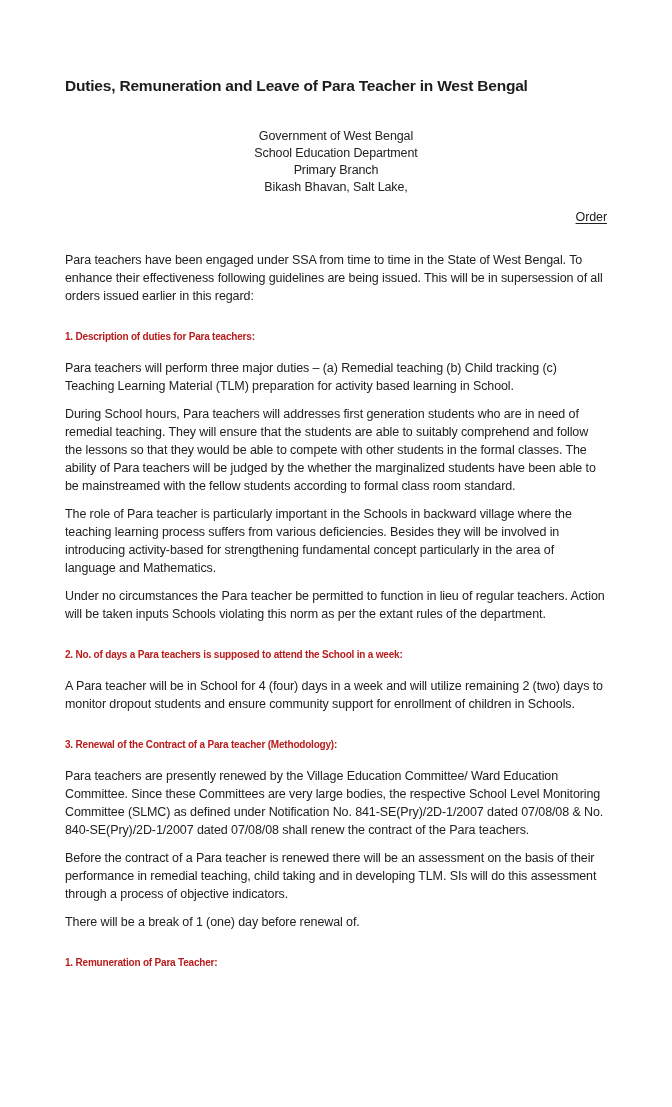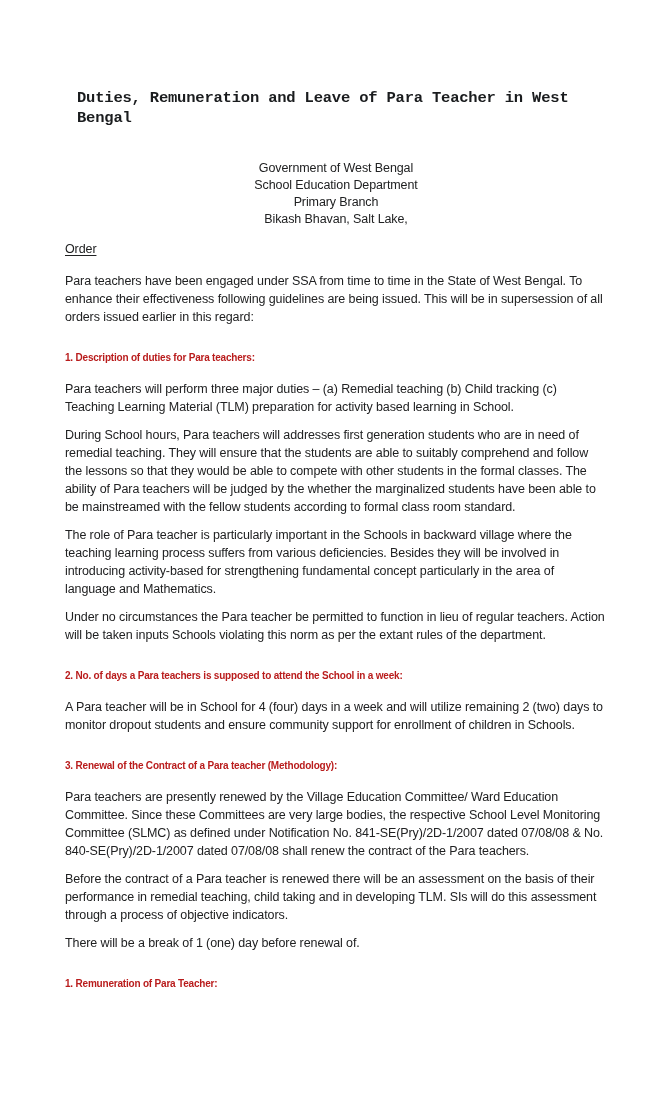--- a/index.html
+++ b/index.html
@@ -15,40 +15,39 @@
     padding: 76px 65px 0 65px;
     background: #ffffff;
     color: #202122;
     font-family: "Liberation Sans", "DejaVu Sans", sans-serif;
     font-size: 12.5px;
     letter-spacing: -0.1px;
     line-height: 18px;
     overflow: hidden;
   }
   .title {
-    margin: 12px;
+    margin: 0;
     font-size: 15.5px;
     line-height: 20px;
     font-weight: 700;
     letter-spacing: -0.2px;
     color: #1a1c1e;
-    font-family: Liberation Mono, monospace;
   }
   .letterhead {
     margin: 32px 0 0 0;
     text-align: center;
     line-height: 17px;
   }
   .ref-line {
     margin: 19px 0 13px 0;
     line-height: 17px;
   }
   .order-line {
-    margin: 13px 0 14px 0;
-    text-align: left;
+    margin: 13px 0 25px 0;
+    text-align: right;
     line-height: 17px;
   }
   .order-line span {
     text-decoration: underline;
     text-underline-offset: 2px;
   }
   p.body-para {
     margin: 10px 0;
   }
   h2.section-heading {

